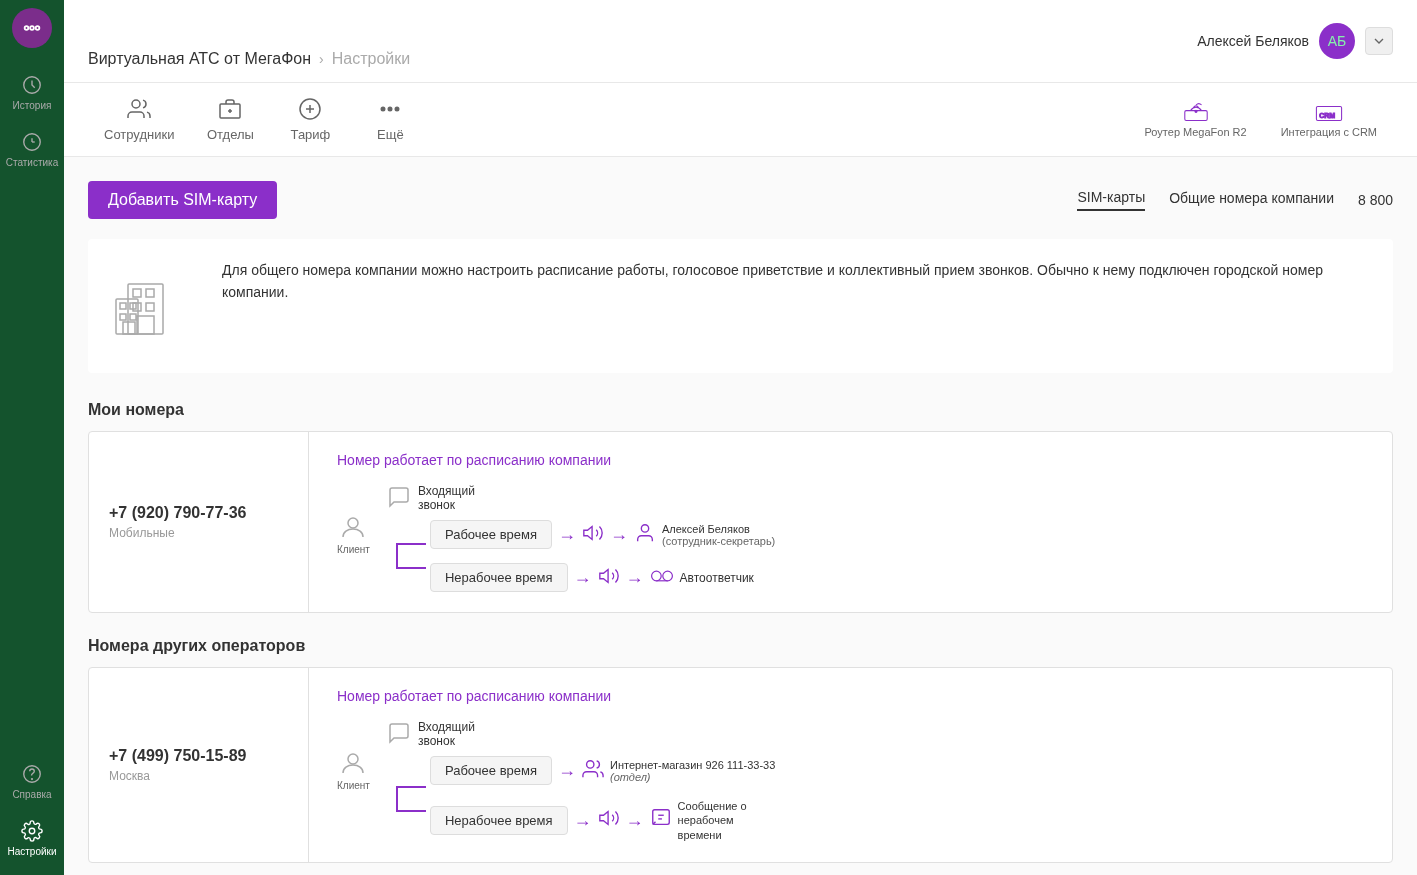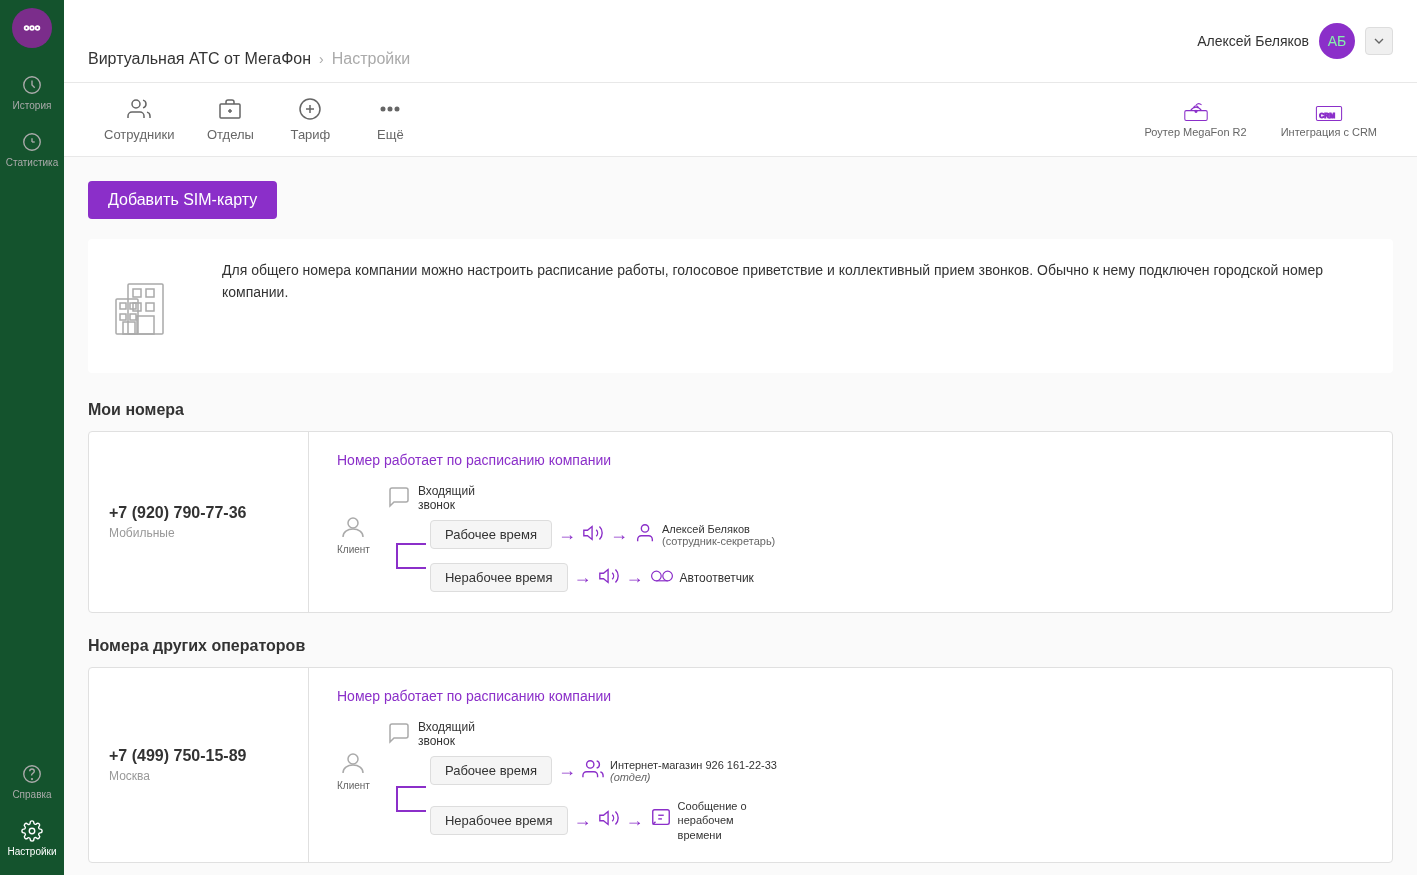--- a/index.html
+++ b/index.html
@@ -406,20 +406,25 @@
         </svg>
         <span style="font-size:11px;color:#666;">Интеграция с CRM</span>
       </div>
     </div>
   </div>
 
   <div class="content">
 
     <div class="toolbar">
       <button class="btn-add">Добавить SIM-карту</button>
+      <div class="tabs-right">
+        <span class="tab-link active">SIM-карты</span>
+        <span class="tab-link">Общие номера компании</span>
+        <span class="tab-link-800">8 800</span>
+      </div>
     </div>
 
     <div class="info-block">
       <div class="building-icon building-svg">
         <svg width="90" height="90" viewBox="0 0 90 90" fill="none" stroke="#555" stroke-width="1.5">
           <rect x="20" y="25" width="35" height="50" rx="1"></rect>
           <rect x="25" y="30" width="8" height="8"></rect>
           <rect x="38" y="30" width="8" height="8"></rect>
           <rect x="25" y="44" width="8" height="8"></rect>
           <rect x="38" y="44" width="8" height="8"></rect>
@@ -564,21 +569,21 @@
                     <span style="color:#8b2fc9;font-size:18px;">→</span>
                     <div style="color:#8b2fc9;">
                       <svg width="22" height="22" viewBox="0 0 24 24" fill="none" stroke="#8b2fc9" stroke-width="1.5">
                         <path d="M17 21v-2a4 4 0 0 0-4-4H5a4 4 0 0 0-4 4v2"></path>
                         <circle cx="9" cy="7" r="4"></circle>
                         <path d="M23 21v-2a4 4 0 0 0-3-3.87"></path>
                         <path d="M16 3.13a4 4 0 0 1 0 7.75"></path>
                       </svg>
                     </div>
                     <div style="display:flex;flex-direction:column;font-size:11px;color:#333;">
-                      <span>Интернет-магазин 926 161-22-33</span>
+                      <span>Интернет-магазин 926 111-33-33</span>
                       <span style="color:#666;font-style:italic;">(отдел)</span>
                     </div>
                   </div>
                   <div style="display:flex;align-items:center;gap:6px;">
                     <div class="flow-box">Нерабочее время</div>
                     <span style="color:#8b2fc9;font-size:18px;">→</span>
                     <div style="color:#8b2fc9;">
                       <svg width="22" height="22" viewBox="0 0 24 24" fill="none" stroke="#8b2fc9" stroke-width="1.5">
                         <polygon points="11 5 6 9 2 9 2 15 6 15 11 19 11 5"></polygon>
                         <path d="M19.07 4.93a10 10 0 0 1 0 14.14"></path>

